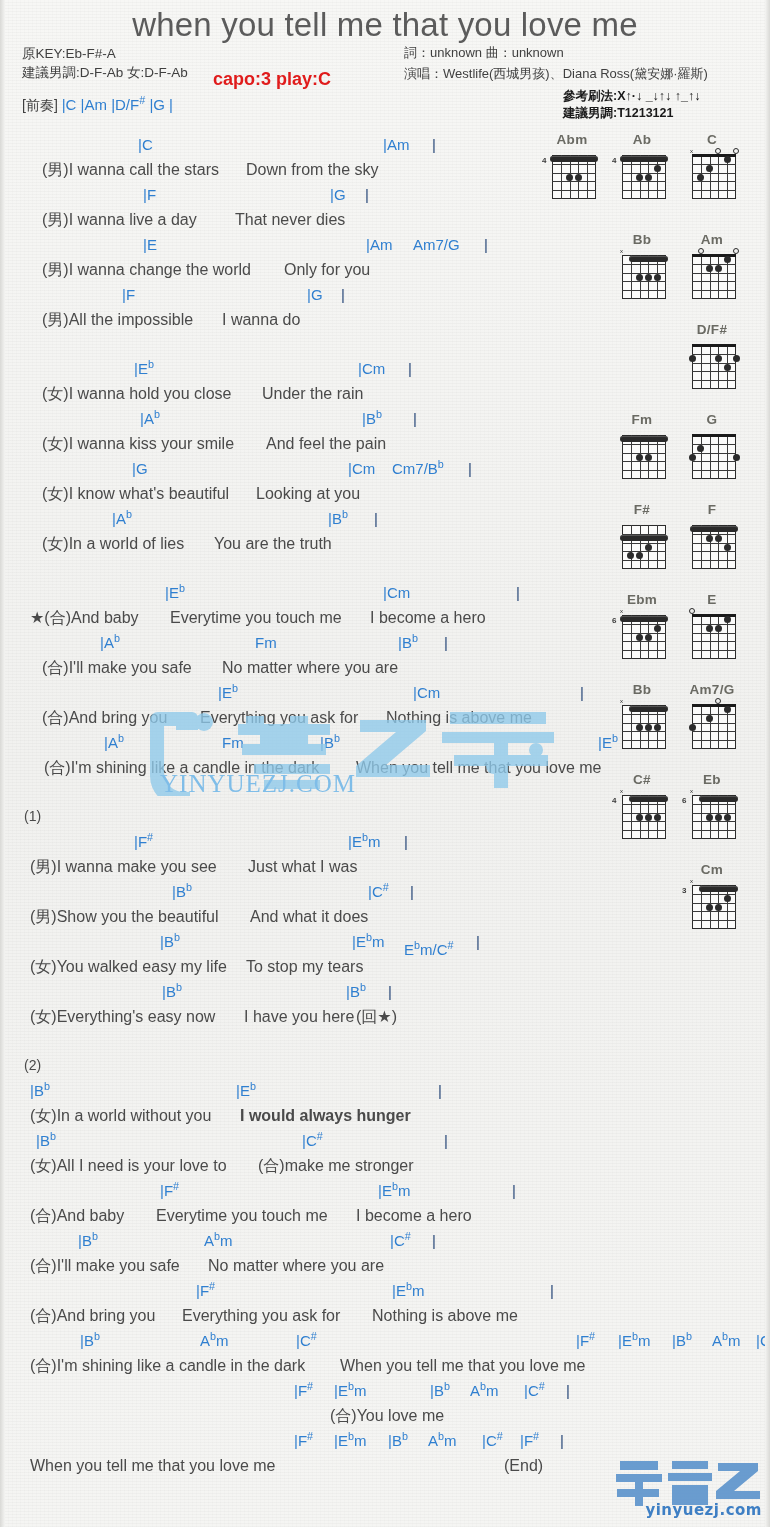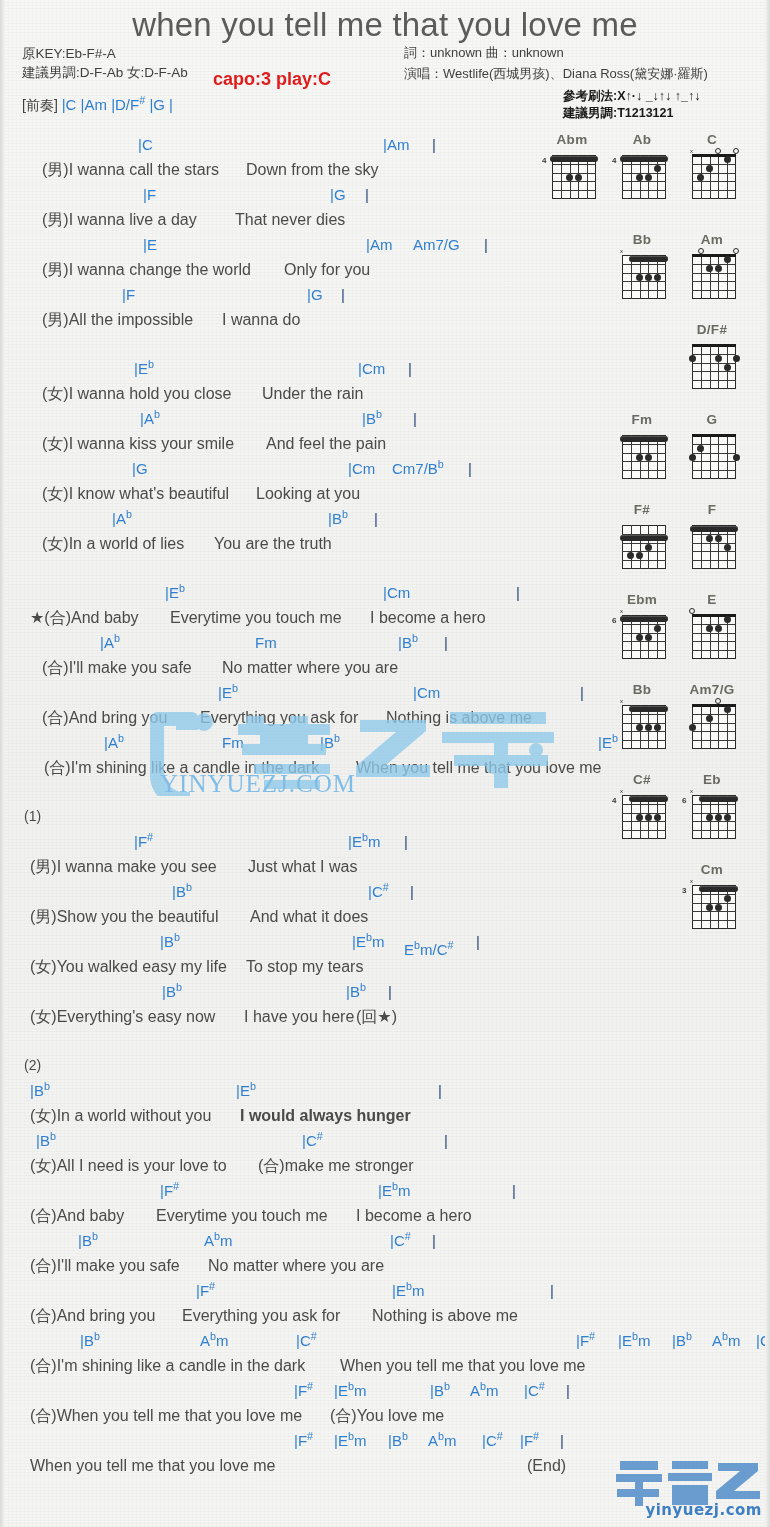--- a/index.html
+++ b/index.html
@@ -378,35 +378,34 @@
         </div>
         <div class="row chords">
           <span class="tok chord" style="left: 294px;">|F<sup>#</sup></span>
           <span class="tok chord" style="left: 334px;">|E<sup>b</sup>m</span>
           <span class="tok chord" style="left: 430px;">|B<sup>b</sup></span>
           <span class="tok chord" style="left: 470px;">A<sup>b</sup>m</span>
           <span class="tok chord" style="left: 524px;">|C<sup>#</sup></span>
           <span class="tok bar" style="left: 566px;">|</span>
         </div>
         <div class="row lyric">
-          <span class="tok lyr" style="left: 30px;">(合)When you tell me that you love me</span>
           <span class="tok lyr" style="left: 330px;">(合)You love me</span>
         </div>
         <div class="row chords">
           <span class="tok chord" style="left: 294px;">|F<sup>#</sup></span>
           <span class="tok chord" style="left: 334px;">|E<sup>b</sup>m</span>
           <span class="tok chord" style="left: 388px;">|B<sup>b</sup></span>
           <span class="tok chord" style="left: 428px;">A<sup>b</sup>m</span>
           <span class="tok chord" style="left: 482px;">|C<sup>#</sup></span>
           <span class="tok chord" style="left: 520px;">|F<sup>#</sup></span>
           <span class="tok bar" style="left: 560px;">|</span>
         </div>
         <div class="row lyric">
           <span class="tok lyr" style="left: 30px;">When you tell me that you love me</span>
-          <span class="tok lyr" style="left: 527px;">(End)</span>
+          <span class="tok lyr" style="left: 504px;">(End)</span>
         </div>
       </div>
     </div>
 
   <div class="diagrams" id="diagrams">
       <div class="dia" style="left: 0px; top: 0px;">
         <div class="dia-name">Abm</div>
         <div class="dia-grid">
           <div class="grid-box"></div>
           <div class="vline" style="left: 14.8px;"></div>

